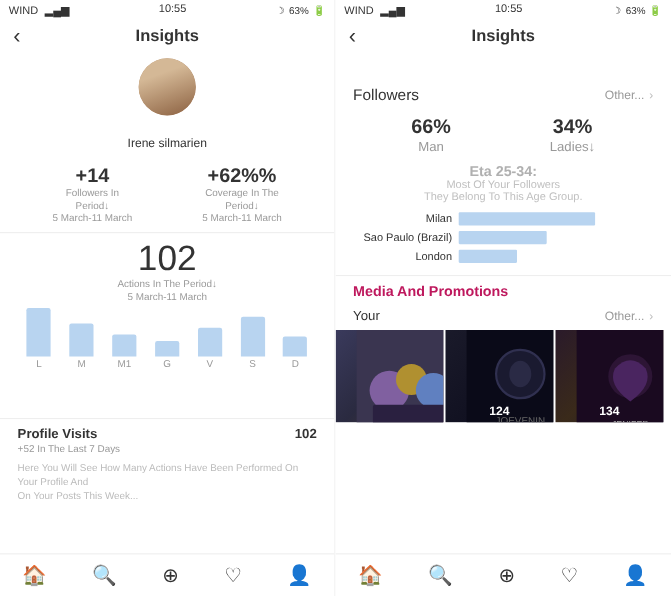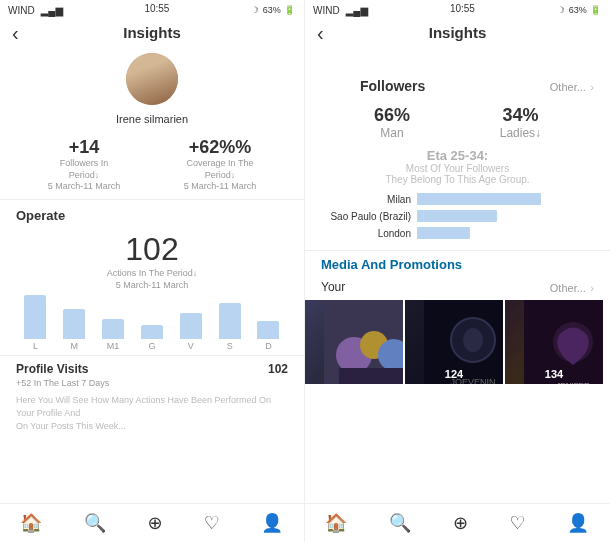--- a/index.html
+++ b/index.html
@@ -86,21 +86,21 @@
     }
     .avatar-inner {
       width: 100%;
       height: 100%;
       background: linear-gradient(160deg, #d4b896 30%, #8b6040 100%);
       border-radius: 50%;
     }
     .profile-name {
       font-size: 11px;
       color: #333;
-      margin-top: 8px;
+      margin-top: 20px;
     }
 
     .stats-row {
       display: flex;
       justify-content: space-around;
       padding: 6px 16px;
       border-bottom: 1px solid #eee;
     }
     .stat-item { text-align: center; }
     .stat-value {
@@ -158,20 +158,21 @@
       font-size: 9px;
       color: #999;
     }
 
     .profile-visits-row {
       display: flex;
       justify-content: space-between;
       align-items: flex-start;
       padding: 6px 16px 2px;
       border-top: 1px solid #eee;
+      margin-top: 40px;
     }
     .profile-visits-title {
       font-size: 12px;
       font-weight: 600;
       color: #333;
     }
     .profile-visits-count {
       font-size: 12px;
       font-weight: 600;
       color: #333;
@@ -206,23 +207,22 @@
 
     
     .followers-header {
       display: flex;
       justify-content: space-between;
       align-items: center;
       padding: 28px 16px 6px;
     }
     .followers-title {
       font-size: 14px;
-      font-weight: 700;
-      color: #333;
-      margin-left: 39px;
+      font-weight: 400;
+      color: #333;
     }
     .other-link {
       font-size: 11px;
       color: #999;
       cursor: pointer;
     }
     .chevron-right { font-size: 11px; color: #bbb; }
 
     .gender-row {
       display: flex;
@@ -281,21 +281,21 @@
     .media-header {
       display: flex;
       justify-content: space-between;
       align-items: center;
       padding: 6px 16px 4px;
       border-top: 1px solid #eee;
     }
     .media-title {
       font-size: 13px;
       font-weight: 600;
-      color: #0369a1;
+      color: #be185d;
     }
 
     .post-header {
       display: flex;
       justify-content: space-between;
       align-items: center;
       padding: 2px 16px 4px;
     }
     .post-label {
       font-size: 12px;
@@ -368,21 +368,20 @@
     <div class="stat-item">
       <div class="stat-value">+14</div>
       <div class="stat-label">Followers In<br>Period↓<br>5 March-11 March</div>
     </div>
     <div class="stat-item">
       <div class="stat-value">+62%%</div>
       <div class="stat-label">Coverage In The<br>Period↓<br>5 March-11 March</div>
     </div>
   </div>
 
-  <div class="section-title">Operate</div>
   <div class="actions-number">102</div>
   <div class="actions-label">Actions In The Period↓<br>5 March-11 March</div>
 
   <div class="bar-chart">
     <div class="bar-col">
       <div class="bar" style="height:44px"></div>
       <span class="bar-label">L</span>
     </div>
     <div class="bar-col">
       <div class="bar" style="height:30px"></div>

